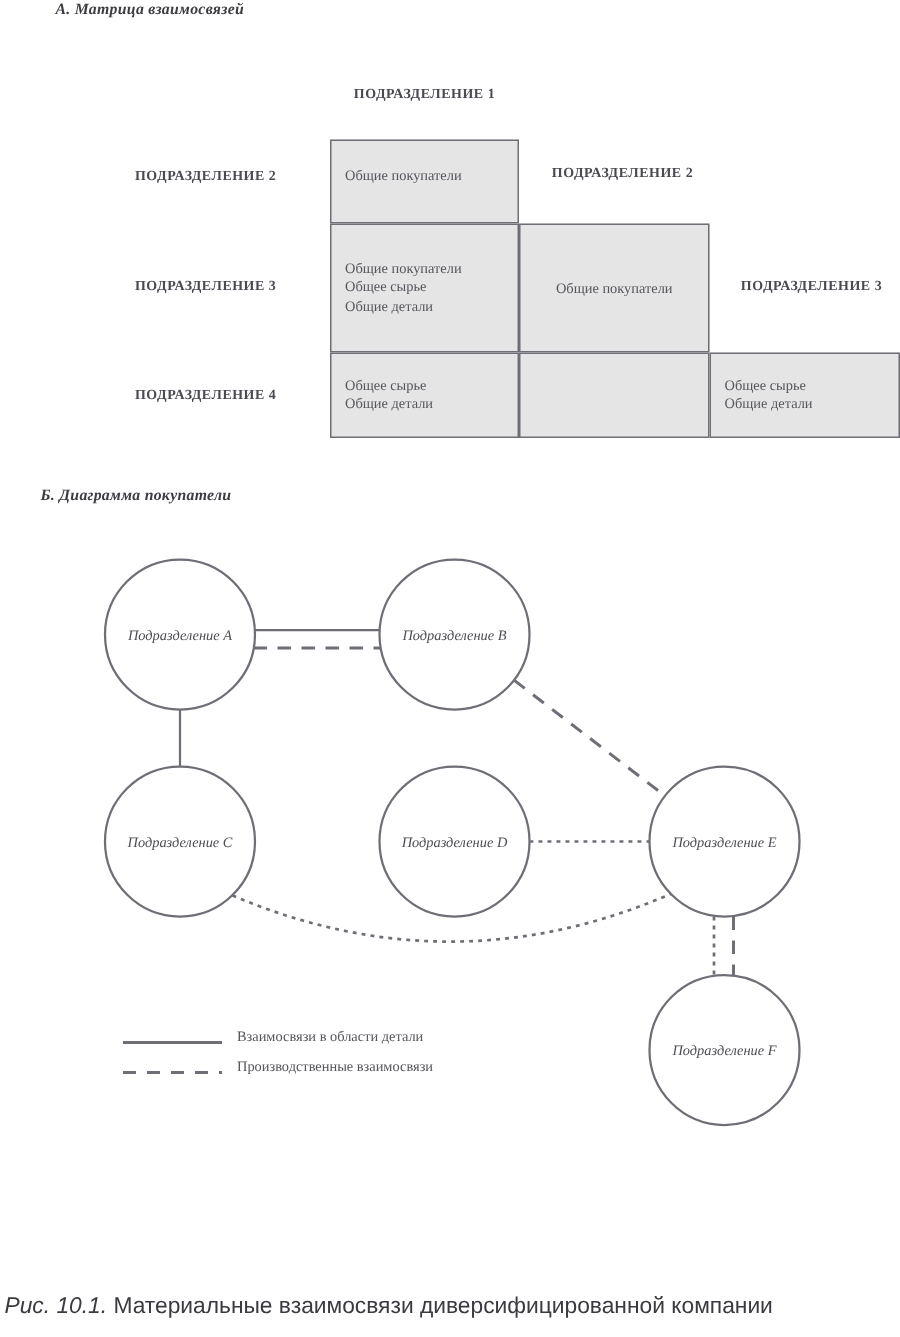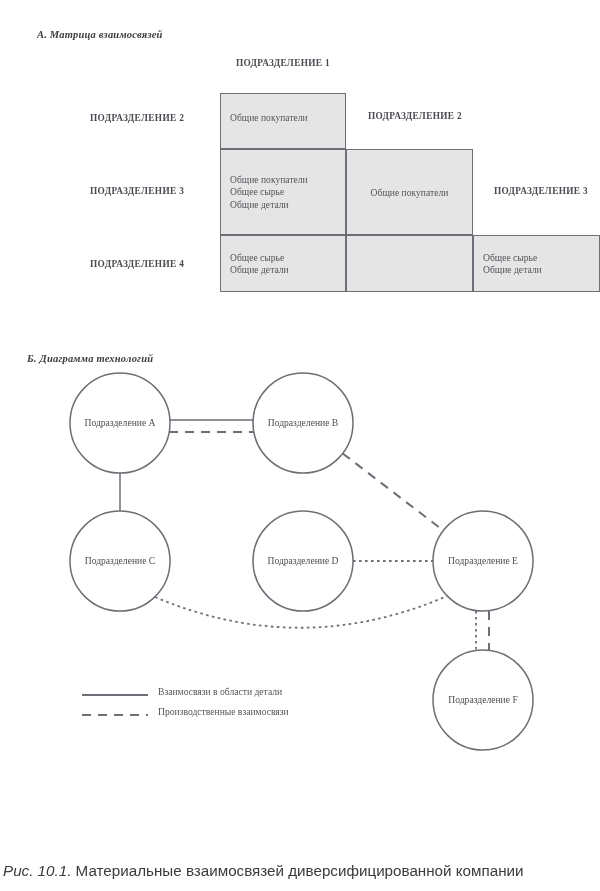--- a/index.html
+++ b/index.html
@@ -8,21 +8,20 @@
     font-family:"Liberation Serif","DejaVu Serif",serif;
     color:#4a4a50;
   }
   .section-title{
     position:absolute;
     font-style:italic;font-weight:700;
     font-size:10.5px;
     color:#3c3c42;
     letter-spacing:.2px;
     white-space:nowrap;
-    margin-top:28px;
   }
   #sectionA-title{left:37px;top:1px;}
   #sectionB-title{left:27px;top:325px;}
 
   
   #matrix-area{position:absolute;left:0;top:0;width:600px;height:310px;}
   .col-header{
     position:absolute;
     font-weight:700;font-size:9.3px;
     color:#4a4a52;
@@ -49,21 +48,21 @@
     font-size:9.6px;
     color:#55555d;
     line-height:12.4px;
     white-space:pre-line;
   }
   .mcell.ctr .cell-text{
     left:0;right:0;text-align:center;
   }
 
   
-  #cluster{position:absolute;left:0;top:345px;width:532px;height:430px;}
+  #cluster{position:absolute;left:0;top:345px;width:532px;height:430px;font-style:italic;}
   #cluster svg{position:absolute;left:0;top:0;}
   .node-label{
     font-family:"Liberation Serif","DejaVu Serif",serif;
     font-size:9.6px;fill:#4d4d55;
   }
 
   
   #legend{position:absolute;left:82px;top:685px;width:330px;}
   .legend-row{position:relative;height:20px;}
   .legend-line{position:absolute;left:0;top:9px;width:66px;height:0;border-top-width:1.6px;border-top-color:#53535b;}
@@ -118,21 +117,21 @@
       <div class="mcell" style="left: 346px; top: 235px; width: 127px; height: 57px;">
         <div class="cell-text" style="top: 16px;"></div>
       </div>
       <div class="mcell" style="left: 473px; top: 235px; width: 127px; height: 57px;">
         <div class="cell-text" style="top: 16px;">Общее сырье
 Общие детали</div>
       </div>
     </div>
 </div>
 
-<div class="section-title" id="sectionB-title">Б. Диаграмма технологий</div>
+<div class="section-title" id="sectionB-title">Б. Диаграмма покупатели</div>
 
 <div id="cluster">
   <svg id="cluster-svg" width="600" height="430">
       <path d="M 169 75 L 254 75" fill="none" stroke="#6e6e76" stroke-width="1.5" stroke-linecap="butt"></path>
       <path d="M 169 87 L 254 87" fill="none" stroke="#6e6e76" stroke-width="2" stroke-dasharray="9,7" stroke-linecap="butt"></path>
       <path d="M 120 128 L 120 166" fill="none" stroke="#6e6e76" stroke-width="1.5" stroke-linecap="butt"></path>
       <path d="M 342.6803180645958 108.4215771828568 L 443.3196819354042 185.5784228171432" fill="none" stroke="#6e6e76" stroke-width="2" stroke-dasharray="9,7" stroke-linecap="butt"></path>
       <path d="M 353 216 L 433 216" fill="none" stroke="#6e6e76" stroke-width="1.8" stroke-dasharray="2.6,3.4" stroke-linecap="butt"></path>
       <path d="M 155 252 Q 301 314 447 251" fill="none" stroke="#6e6e76" stroke-width="1.8" stroke-dasharray="2.6,3.4" stroke-linecap="butt"></path>
       <path d="M 476 266 L 476 305" fill="none" stroke="#6e6e76" stroke-width="1.8" stroke-dasharray="2.6,3.4" stroke-linecap="butt"></path>
@@ -157,14 +156,14 @@
       <div class="legend-line solid" style="border-top-style: none; height: 1.8px; background: rgb(110, 110, 118);"></div>
       <div class="legend-text">Взаимосвязи в области детали</div>
     </div>
     <div class="legend-row">
       <div class="legend-line dashed" style="border-top-style: none; height: 2.4px; background: repeating-linear-gradient(to right, rgb(110, 110, 118) 0px, rgb(110, 110, 118) 9px, transparent 9px, transparent 16px);"></div>
       <div class="legend-text">Производственные взаимосвязи</div>
     </div>
   </div>
 
 <div id="caption">
-  <span class="fignum">Рис. 10.1.</span><span> Материальные взаимосвязей диверсифицированной компании</span>
+  <span class="fignum">Рис. 10.1.</span><span> Материальные взаимосвязи диверсифицированной компании</span>
 </div>
 
 </body></html>

